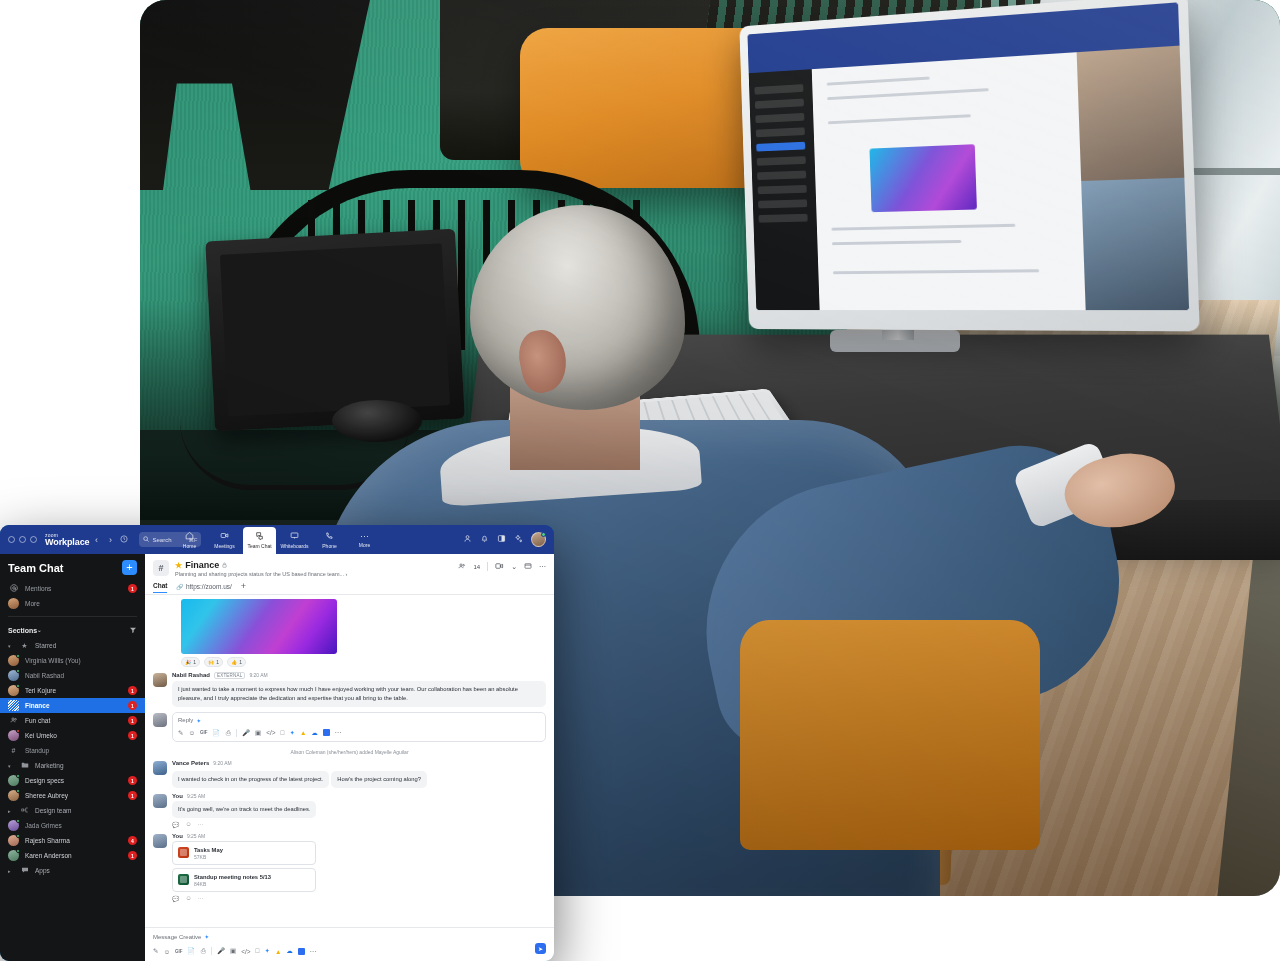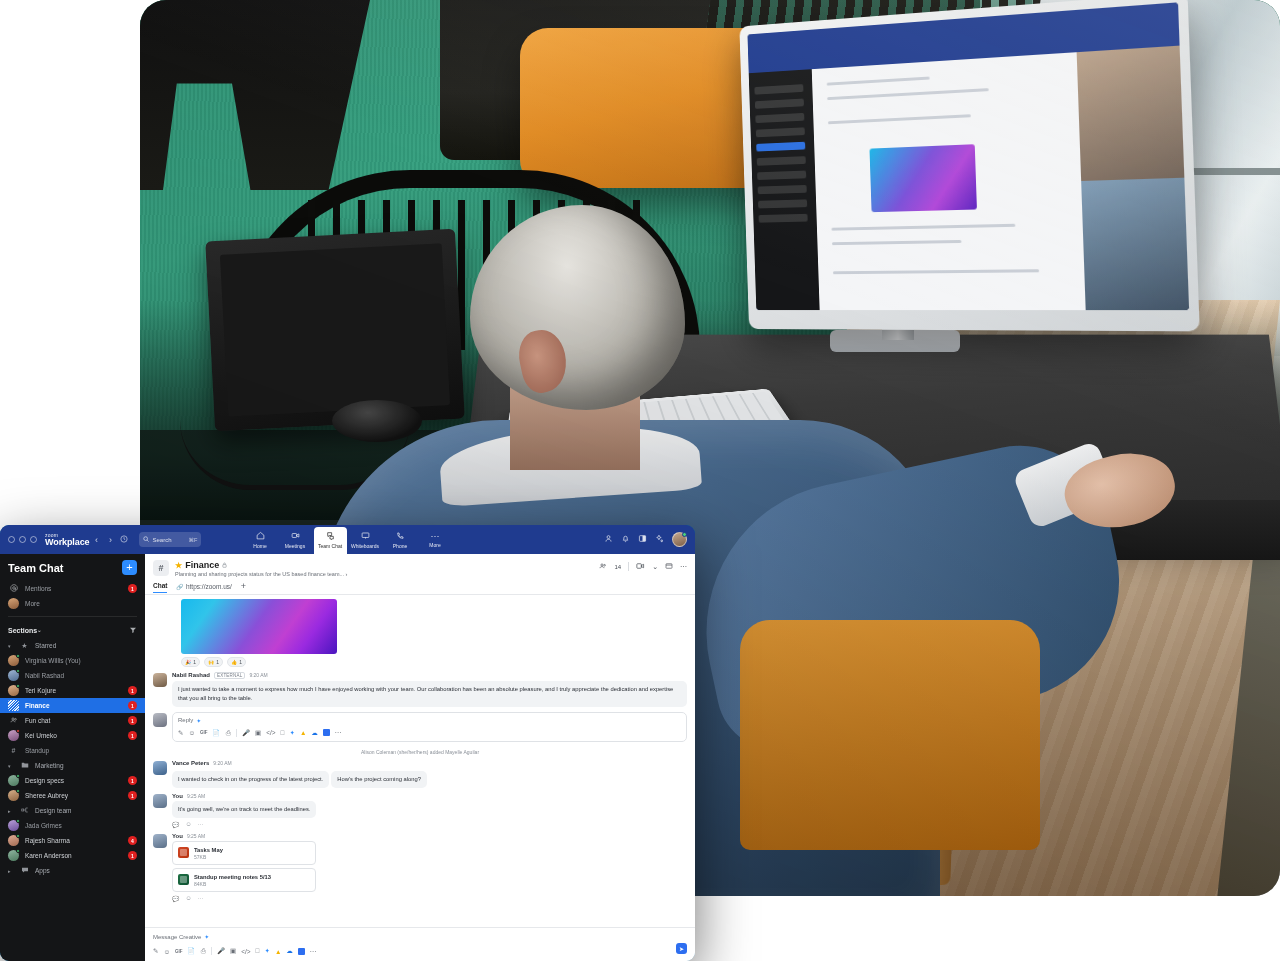--- a/index.html
+++ b/index.html
@@ -209,21 +209,21 @@
     background: radial-gradient(ellipse at 35% 35%, #e7c3ac, #b98a6c);
     border-radius: 42% 50% 45% 55%; transform: rotate(-14deg);
   }
   .photo-grade {
     inset: 0;
     background: linear-gradient(200deg, rgba(255,250,235,.10) 0%, rgba(0,0,0,0) 35%, rgba(0,0,0,.22) 100%);
   }
 
   
   .app {
-    position: absolute; left: 0; top: 525px; width: 695px; height: 436px;
+    position: absolute; left: 0; top: 525px; width: 554px; height: 436px;
     background: #0369a1; border-radius: 9px; overflow: hidden;
     box-shadow: 0 18px 55px rgba(0,0,0,.55);
     font-size: 7px; color: #fff;
   }
   
   .titlebar {
     height: 29px; background: #1f3b8f; display: flex; align-items: center;
     padding: 0 8px; position: relative;
   }
   .traffic { display: flex; gap: 4px; margin-right: 8px; }

